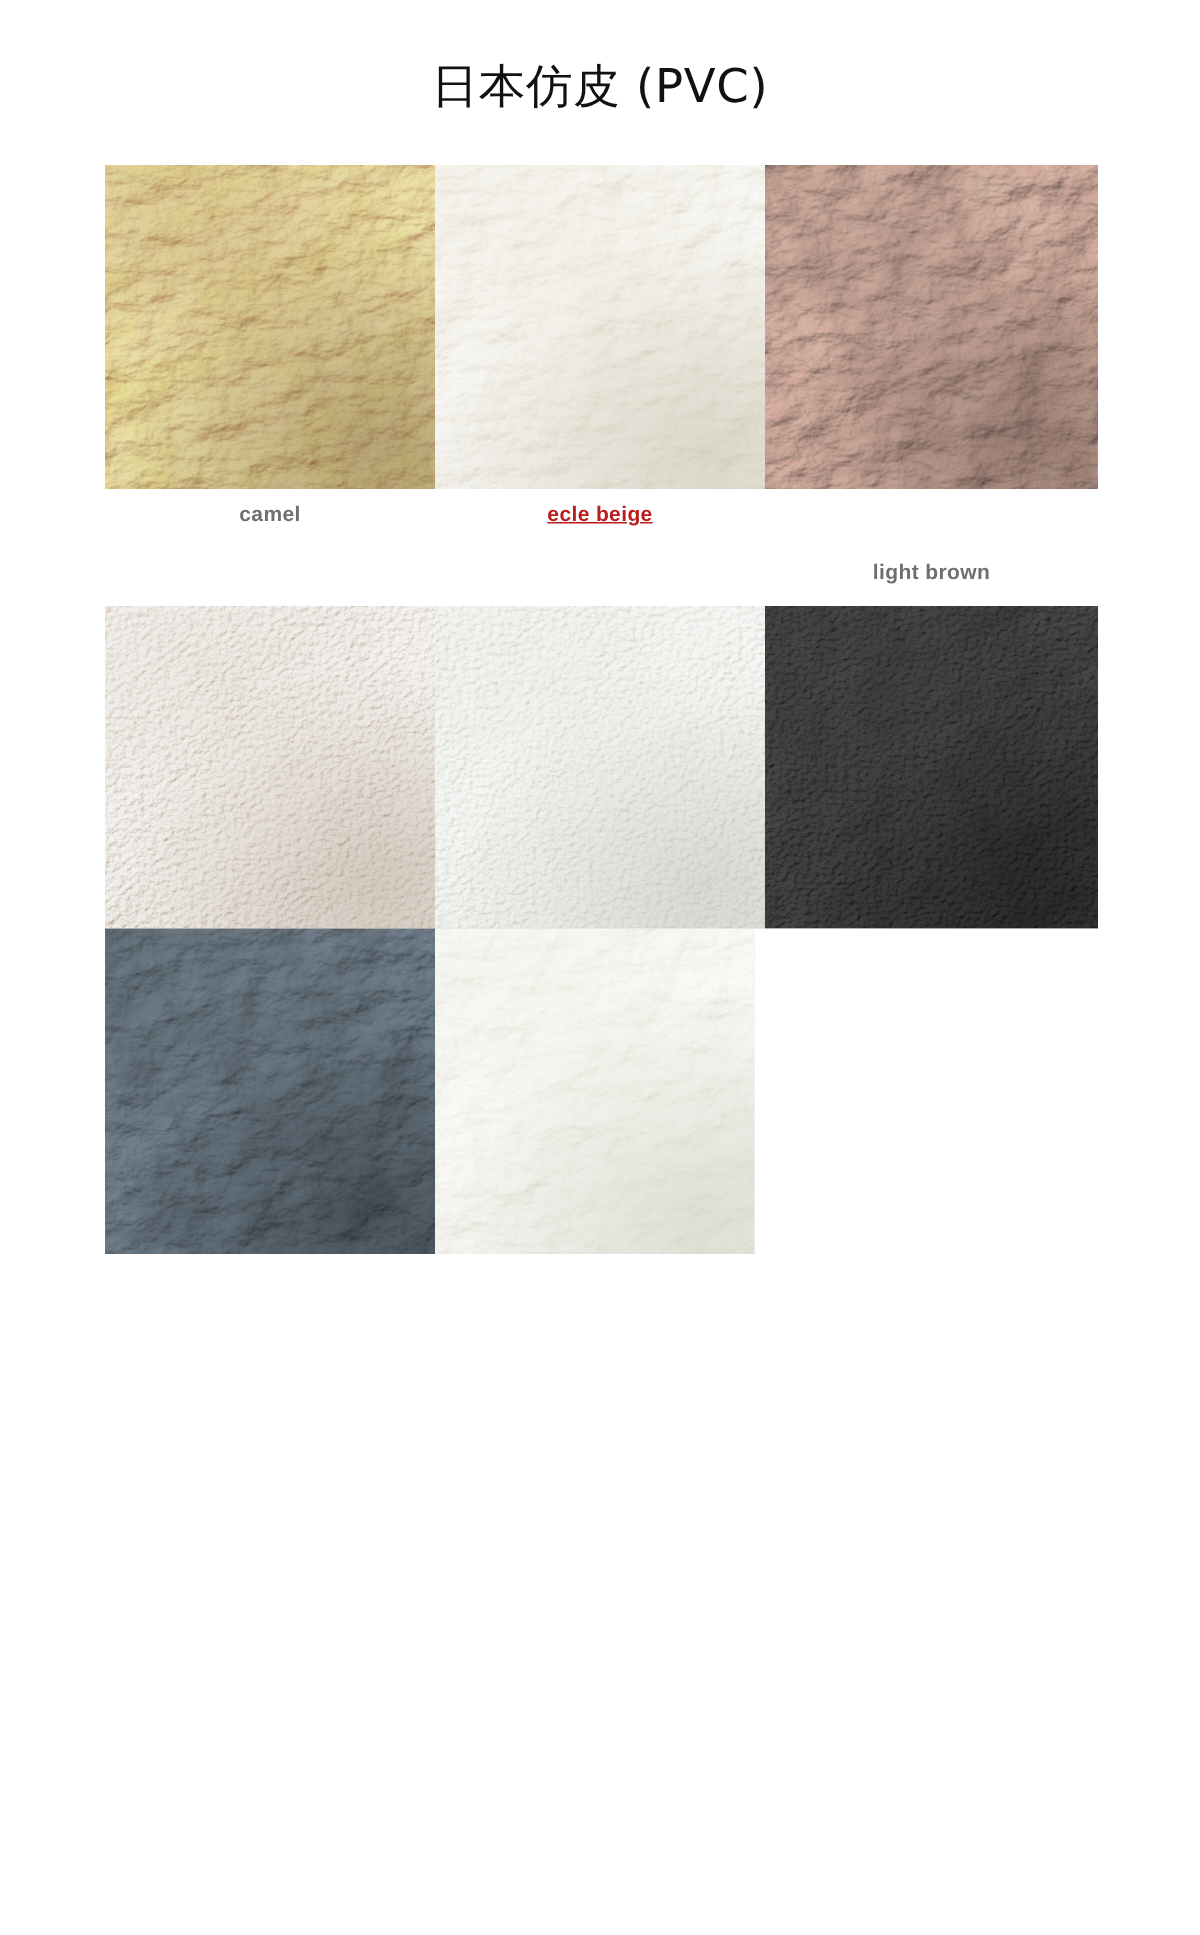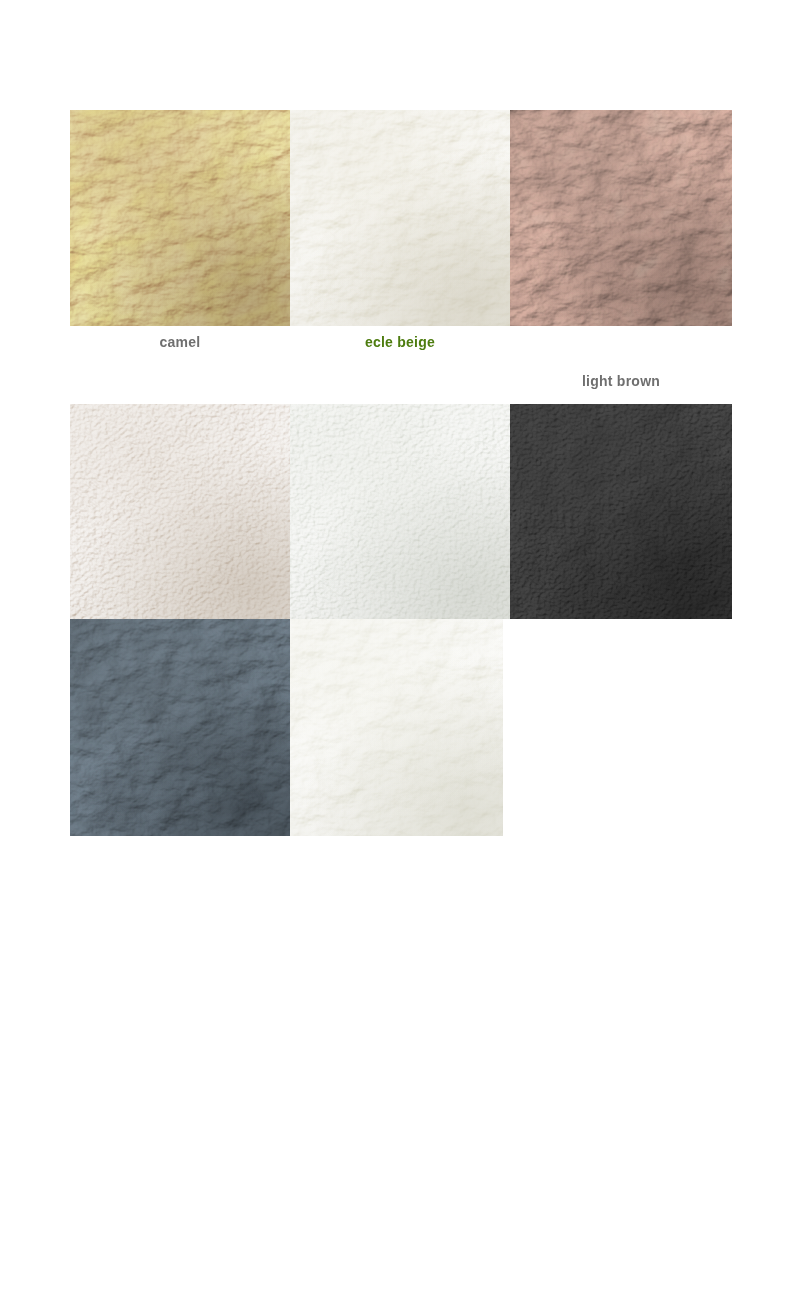--- a/index.html
+++ b/index.html
@@ -98,20 +98,21 @@
     inset: 0;
     width: 100%;
     height: 100%;
   }
 </style>
 </head>
 <body>
 
 <div class="page" style="background: rgb(255, 255, 255);">
 
+  <div class="page-title" style="color: rgb(17, 17, 17);">日本仿皮 (PVC)</div>
 
   <div class="swatch-grid">
 
     <div class="swatch-row row-1">
       <div class="swatch-cell col-0">
         <div class="tex" style="background: rgb(139, 103, 69);">
             <svg class="noise-svg" preserveAspectRatio="none" viewBox="0 0 220 220">
               <defs>
                 <filter id="tex1" x="-20%" y="-20%" width="140%" height="140%">
                   <feTurbulence type="fractalNoise" baseFrequency="0.035 0.055" numOctaves="5" seed="10" result="noise"></feTurbulence>
@@ -183,21 +184,21 @@
               <rect x="0" y="0" width="220" height="220" fill="#5c4b45"></rect>
               <rect x="0" y="0" width="220" height="220" fill="#5c4b45" filter="url(#tex3b)" opacity="0.55" style="mix-blend-mode:overlay"></rect>
               <rect x="0" y="0" width="220" height="220" fill="#5c4b45" filter="url(#tex3)" opacity="0.85" style="mix-blend-mode:overlay"></rect>
             </svg>
             <div class="tex-base" style="pointer-events: none; background: radial-gradient(120% 95% at 38% 30%, rgba(123, 105, 97, 0.3) 0%, rgba(123, 105, 97, 0.1) 42%, rgba(0, 0, 0, 0) 72%), radial-gradient(110% 100% at 82% 86%, rgba(65, 52, 47, 0.34) 0%, rgba(0, 0, 0, 0) 68%), linear-gradient(160deg, rgba(123, 105, 97, 0.12) 0%, rgba(0, 0, 0, 0) 45%, rgba(65, 52, 47, 0.18) 100%);"></div>
           </div>
       </div>
     </div>
     <div class="row-gap-labels">
       <div class="label-cell col-0" style="color: rgb(111, 111, 111);">camel</div>
-      <div class="label-cell col-1" style="color: #4d7c0f;">ecle beige</div>
+      <div class="label-cell col-1" style="color: #b91c1c; text-decoration: underline;">ecle beige</div>
       <div class="label-cell col-2" style="color: rgb(111, 111, 111);">light brown</div>
     </div>
 
     <div class="swatch-row row-2">
       <div class="swatch-cell col-0">
         <div class="tex" style="background: rgb(195, 180, 165);">
             <svg class="noise-svg" preserveAspectRatio="none" viewBox="0 0 220 220">
               <defs>
                 <filter id="tex4" x="-20%" y="-20%" width="140%" height="140%">
                   <feTurbulence type="fractalNoise" baseFrequency="0.24 0.30" numOctaves="4" seed="31" result="noise"></feTurbulence>

